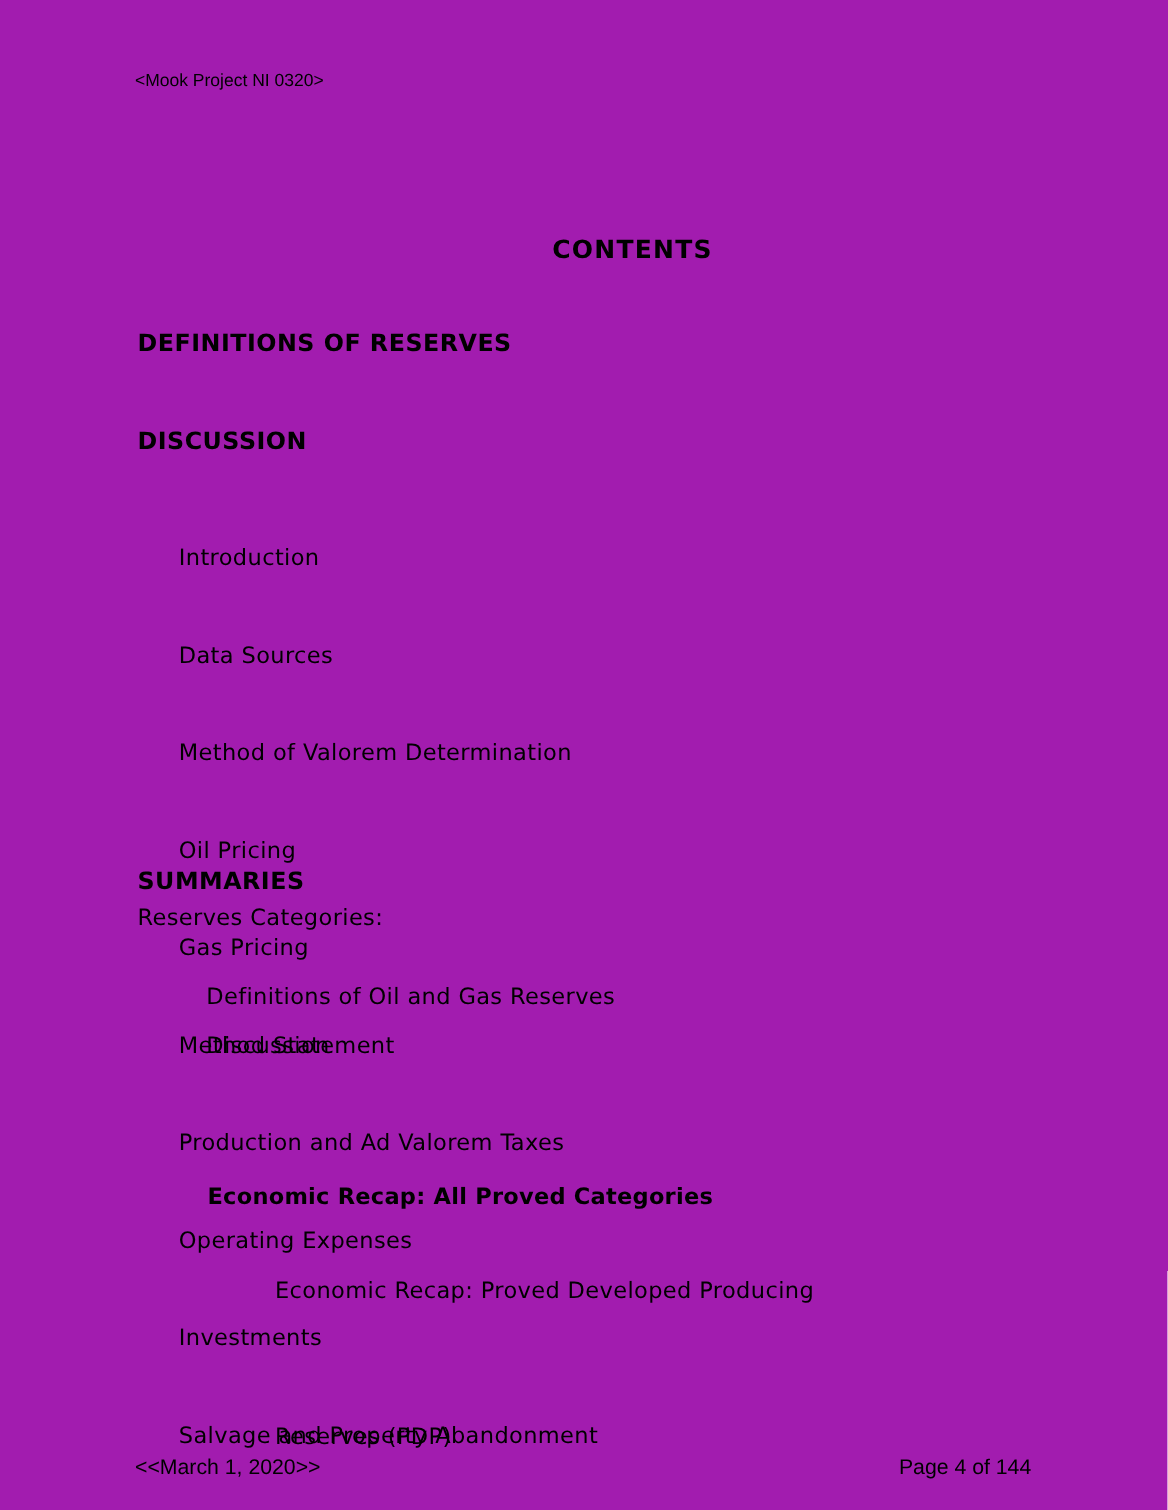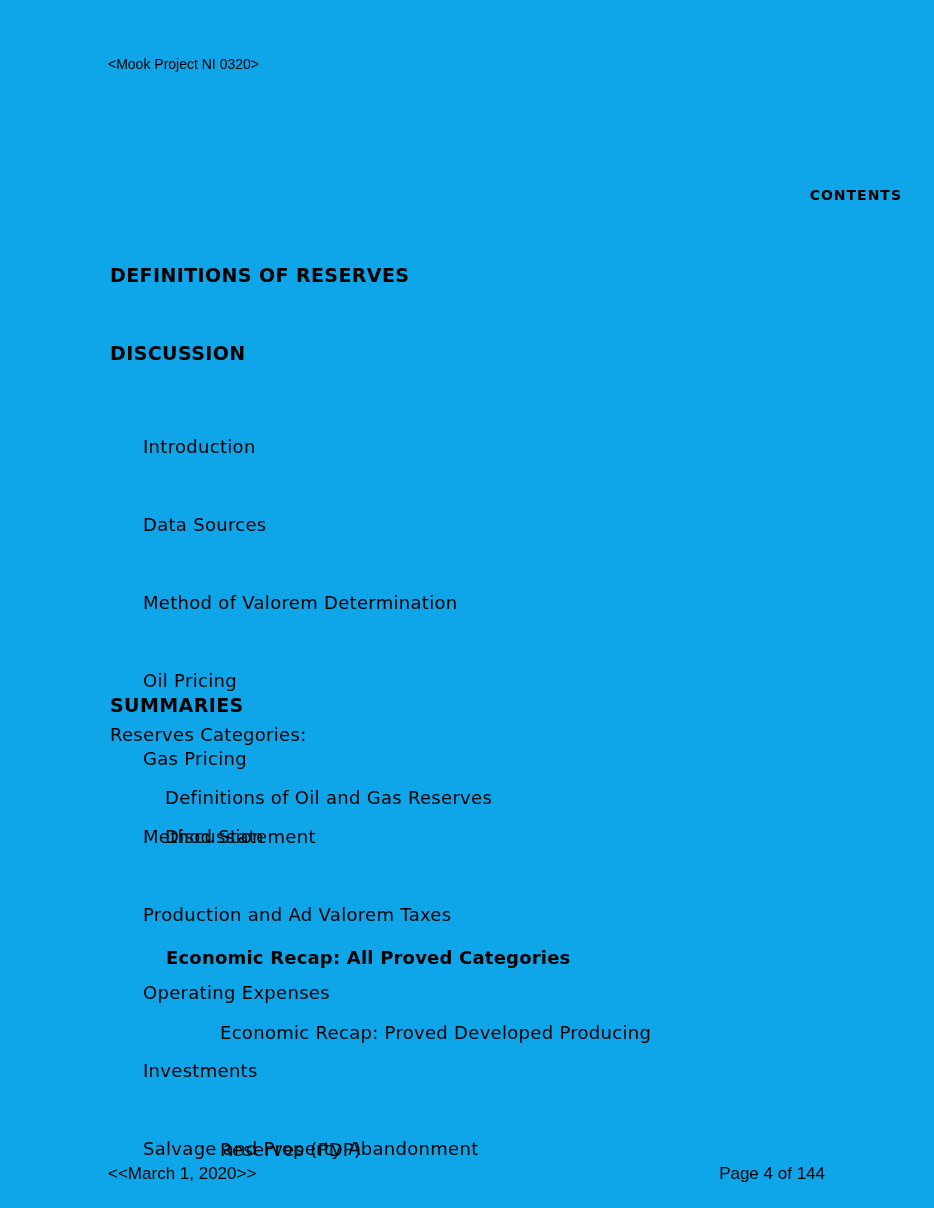--- a/index.html
+++ b/index.html
@@ -4,21 +4,21 @@
 <style>
   html, body {
     margin: 0;
     padding: 0;
     background: #ffffff;
   }
   .page {
     position: relative;
     width: 934px;
     height: 1208px;
-    background: #0ea5e9;
+    background: #a21caf;
     color: #000000;
     font-family: "DejaVu Sans", sans-serif;
     overflow: hidden;
   }
   .abs { position: absolute; white-space: pre; }
 
   
   .body-text {
     font-size: 18px;
     letter-spacing: 0.3px;
@@ -39,23 +39,23 @@
 
   .doc-header {
     left: 108px;
     top: 56px;
     font-size: 14px;
   }
   .contents-title {
     left: 110px;
     top: 187px;
     width: 792px;
-    text-align: right;
+    text-align: center;
     font-weight: bold;
-    font-size: 14px;
+    font-size: 20px;
     letter-spacing: 1px;
   }
   .h-definitions { left: 110px; top: 264px; }
   .h-discussion  { left: 110px; top: 342px; }
 
   .discussion-list {
     left: 143px;
     top: 382px;
     margin: 0;
     padding: 0;

